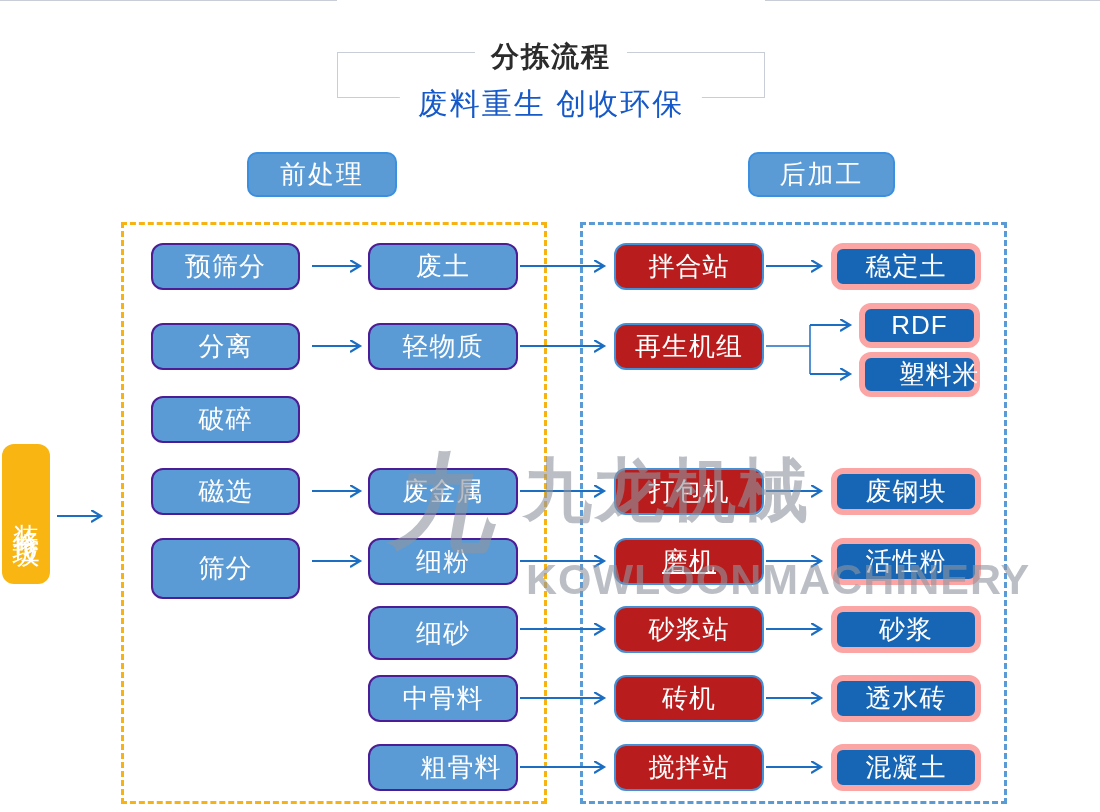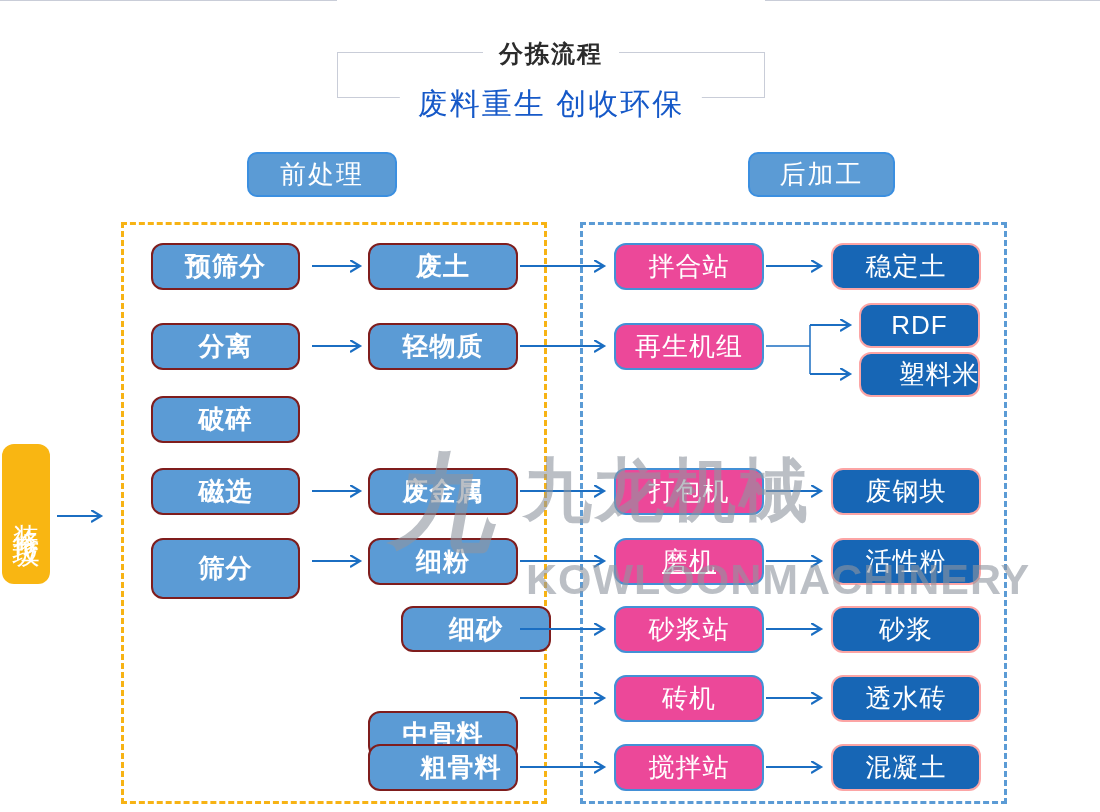--- a/index.html
+++ b/index.html
@@ -8,21 +8,21 @@
     width:1100px; height:812px; position:relative; overflow:hidden;
     font-family:"Liberation Sans", sans-serif;
   }
   
   .hline { position:absolute; height:1px; background:#c9cdd8; z-index:1; }
   #hline-left  { left:0;   top:74; width:337px; }
   #hline-right { left:765px; top:74; width:335px; }
   #header-box { position:absolute; left:337px; top:52px; width:428px; height:46px;
                 border:1px solid #c9cdd8; z-index:1; }
   #page-title { position:absolute; left:551px; top:38px; transform:translateX(-50%);
-                background:#fff; padding:0 16px; font-size:24px; font-weight:700;
+                background:#fff; padding:0 16px; font-size:28px; font-weight:700;
                 color:#2b2b2b; letter-spacing:2px; z-index:2; white-space:nowrap; }
   #page-subtitle { position:absolute; left:551px; top:84px; transform:translateX(-50%);
                 background:#fff; padding:0 18px; font-size:30px; color:#1659c8;
                 letter-spacing:2px; z-index:2; white-space:nowrap; }
   
   .section-btn { position:absolute; top:152px; height:45px; border-radius:10px;
                 background:#5b9bd5; border:2px solid #3b8fe0; color:#fff;
                 display:flex; align-items:center; justify-content:center;
                 font-size:26px; letter-spacing:2px; z-index:5; }
   #pre-btn  { left:247px; width:150px; }
@@ -34,23 +34,23 @@
   
   #source-label { position:absolute; left:2px; top:444px; width:48px; height:140px;
                 background:#f9b612; border-radius:12px; color:#fff;
                 display:flex; align-items:center; justify-content:center;
                 writing-mode:vertical-rl; text-orientation:upright;
                 font-size:27px; letter-spacing:6px; z-index:5; }
   
   .node { position:absolute; display:flex; align-items:center; justify-content:center;
           color:#fff; font-size:26px; letter-spacing:1px; border-radius:12px; z-index:5;
           white-space:nowrap; }
-  .node.process, .node.material { background:#5b9bd5; border:2px solid #7f1d1d;font-weight:bold; }
-  .node.machine { background:#ec4899; border:2px solid #4390d6; }
-  .node.product { background:#1766b5; border:2px solid #fca5a5; }
+  .node.process, .node.material { background:#5b9bd5; border:2px solid #4c1d95; }
+  .node.machine { background:#b91c1c; border:2px solid #4390d6; }
+  .node.product { background:#1766b5; border:6px solid #fca5a5; }
   
   #arrows { position:absolute; left:0; top:0; z-index:8; }
   
   #watermark { position:absolute; left:395px; top:458px; width:520px; height:140px;
                color:#8f96a0; opacity:0.6; z-index:50; pointer-events:none; }
   #wm-logo { position:absolute; left:0; top:-8px; font-size:105px; font-weight:900;
              transform:skewX(-10deg); line-height:1; }
   #wm-cn { position:absolute; left:128px; top:-2px; font-size:69px; font-weight:700;
            letter-spacing:3px; line-height:1; white-space:nowrap; }
   #wm-en { position:absolute; left:131px; top:100px; font-size:43px; font-weight:700;
@@ -85,24 +85,24 @@
     <div class="node product" style="left: 859px; top: 352px; width: 121px; height: 45px; padding-left: 39px;">塑料米</div>
     <div class="node process" style="left: 151px; top: 396px; width: 149px; height: 47px;">破碎</div>
     <div class="node process" style="left: 151px; top: 468px; width: 149px; height: 47px;">磁选</div>
     <div class="node material" style="left: 368px; top: 468px; width: 150px; height: 47px;">废金属</div>
     <div class="node machine" style="left: 614px; top: 468px; width: 150px; height: 47px;">打包机</div>
     <div class="node product" style="left: 831px; top: 468px; width: 150px; height: 47px;">废钢块</div>
     <div class="node process" style="left: 151px; top: 538px; width: 149px; height: 61px;">筛分</div>
     <div class="node material" style="left: 368px; top: 538px; width: 150px; height: 47px;">细粉</div>
     <div class="node machine" style="left: 614px; top: 538px; width: 150px; height: 47px; text-decoration: underline;">磨机</div>
     <div class="node product" style="left: 831px; top: 538px; width: 150px; height: 47px;">活性粉</div>
-    <div class="node material" style="left: 368px; top: 606px; width: 150px; height: 46px; margin-left: 33px;">细砂</div>
+    <div class="node material" style="left: 368px; top: 606px; width: 150px; height: 54px;">细砂</div>
     <div class="node machine" style="left: 614px; top: 606px; width: 150px; height: 47px;">砂浆站</div>
     <div class="node product" style="left: 831px; top: 606px; width: 150px; height: 47px;">砂浆</div>
-    <div class="node material" style="left: 368px; top: 675px; width: 150px; height: 47px; margin-top: 36px;">中骨料</div>
+    <div class="node material" style="left: 368px; top: 675px; width: 150px; height: 47px;">中骨料</div>
     <div class="node machine" style="left: 614px; top: 675px; width: 150px; height: 47px;">砖机</div>
     <div class="node product" style="left: 831px; top: 675px; width: 150px; height: 47px;">透水砖</div>
     <div class="node material" style="left: 368px; top: 744px; width: 150px; height: 47px; padding-left: 36px;">粗骨料</div>
     <div class="node machine" style="left: 614px; top: 744px; width: 150px; height: 47px;">搅拌站</div>
     <div class="node product" style="left: 831px; top: 744px; width: 150px; height: 47px;">混凝土</div>
   </div>
 
 <svg id="arrows" width="1100" height="812">
   <defs>
     <marker id="ah" markerUnits="userSpaceOnUse" markerWidth="14" markerHeight="14" refX="10" refY="6" orient="auto">

